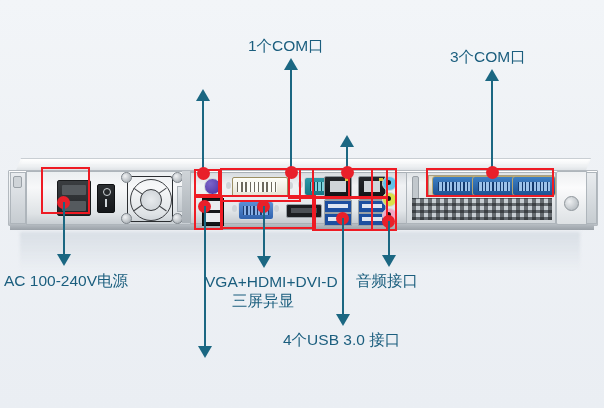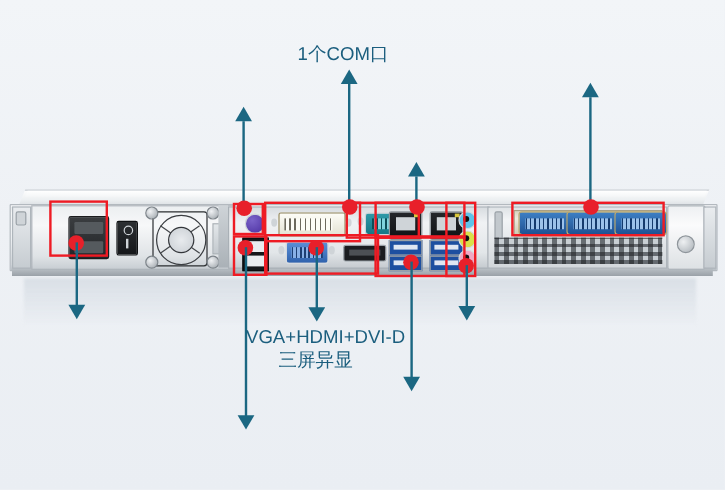--- a/index.html
+++ b/index.html
@@ -257,38 +257,42 @@
 
   <div class="label" style="left:248px;top:37px;">1个COM口</div>
   <div class="lead" style="left:290px;top:70px;height:103px;"></div>
   <div class="head up" style="left:284px;top:58px;"></div>
   <div class="dot" style="left:285px;top:166px;"></div>
 
   <div class="lead" style="left:346px;top:147px;height:26px;"></div>
   <div class="head up" style="left:340px;top:135px;"></div>
   <div class="dot" style="left:341px;top:166px;"></div>
 
+  <div class="label" style="left:450px;top:48px;">3个COM口</div>
   <div class="lead" style="left:491px;top:81px;height:92px;"></div>
   <div class="head up" style="left:485px;top:69px;"></div>
   <div class="dot" style="left:486px;top:166px;"></div>
 
   <div class="dot" style="left:57px;top:196px;"></div>
   <div class="lead" style="left:62.5px;top:202px;height:54px;"></div>
   <div class="head down" style="left:56.5px;top:254px;"></div>
+  <div class="label" style="left:4px;top:272px;">AC 100-240V电源</div>
 
   <div class="dot" style="left:198px;top:200px;"></div>
   <div class="lead" style="left:203.5px;top:206px;height:142px;"></div>
   <div class="head down" style="left:197.5px;top:346px;"></div>
 
   <div class="dot" style="left:257px;top:200px;"></div>
   <div class="lead" style="left:262.5px;top:206px;height:52px;"></div>
   <div class="head down" style="left:256.5px;top:256px;"></div>
   <div class="label ctr" style="left:205px;top:292px;width:116px;">三屏异显</div>
   <div class="label ctr" style="left:205px;top:273px;width:116px;">VGA+HDMI+DVI-D</div>
 
   <div class="dot" style="left:336px;top:212px;"></div>
   <div class="lead" style="left:341.5px;top:218px;height:98px;"></div>
   <div class="head down" style="left:335.5px;top:314px;"></div>
+  <div class="label" style="left:283px;top:331px;">4个USB 3.0 接口</div>
 
   <div class="dot" style="left:382px;top:215px;"></div>
   <div class="lead" style="left:387.5px;top:221px;height:36px;"></div>
   <div class="head down" style="left:381.5px;top:255px;"></div>
+  <div class="label" style="left:356px;top:272px;">音频接口</div>
 </div>
 
 </body></html>

